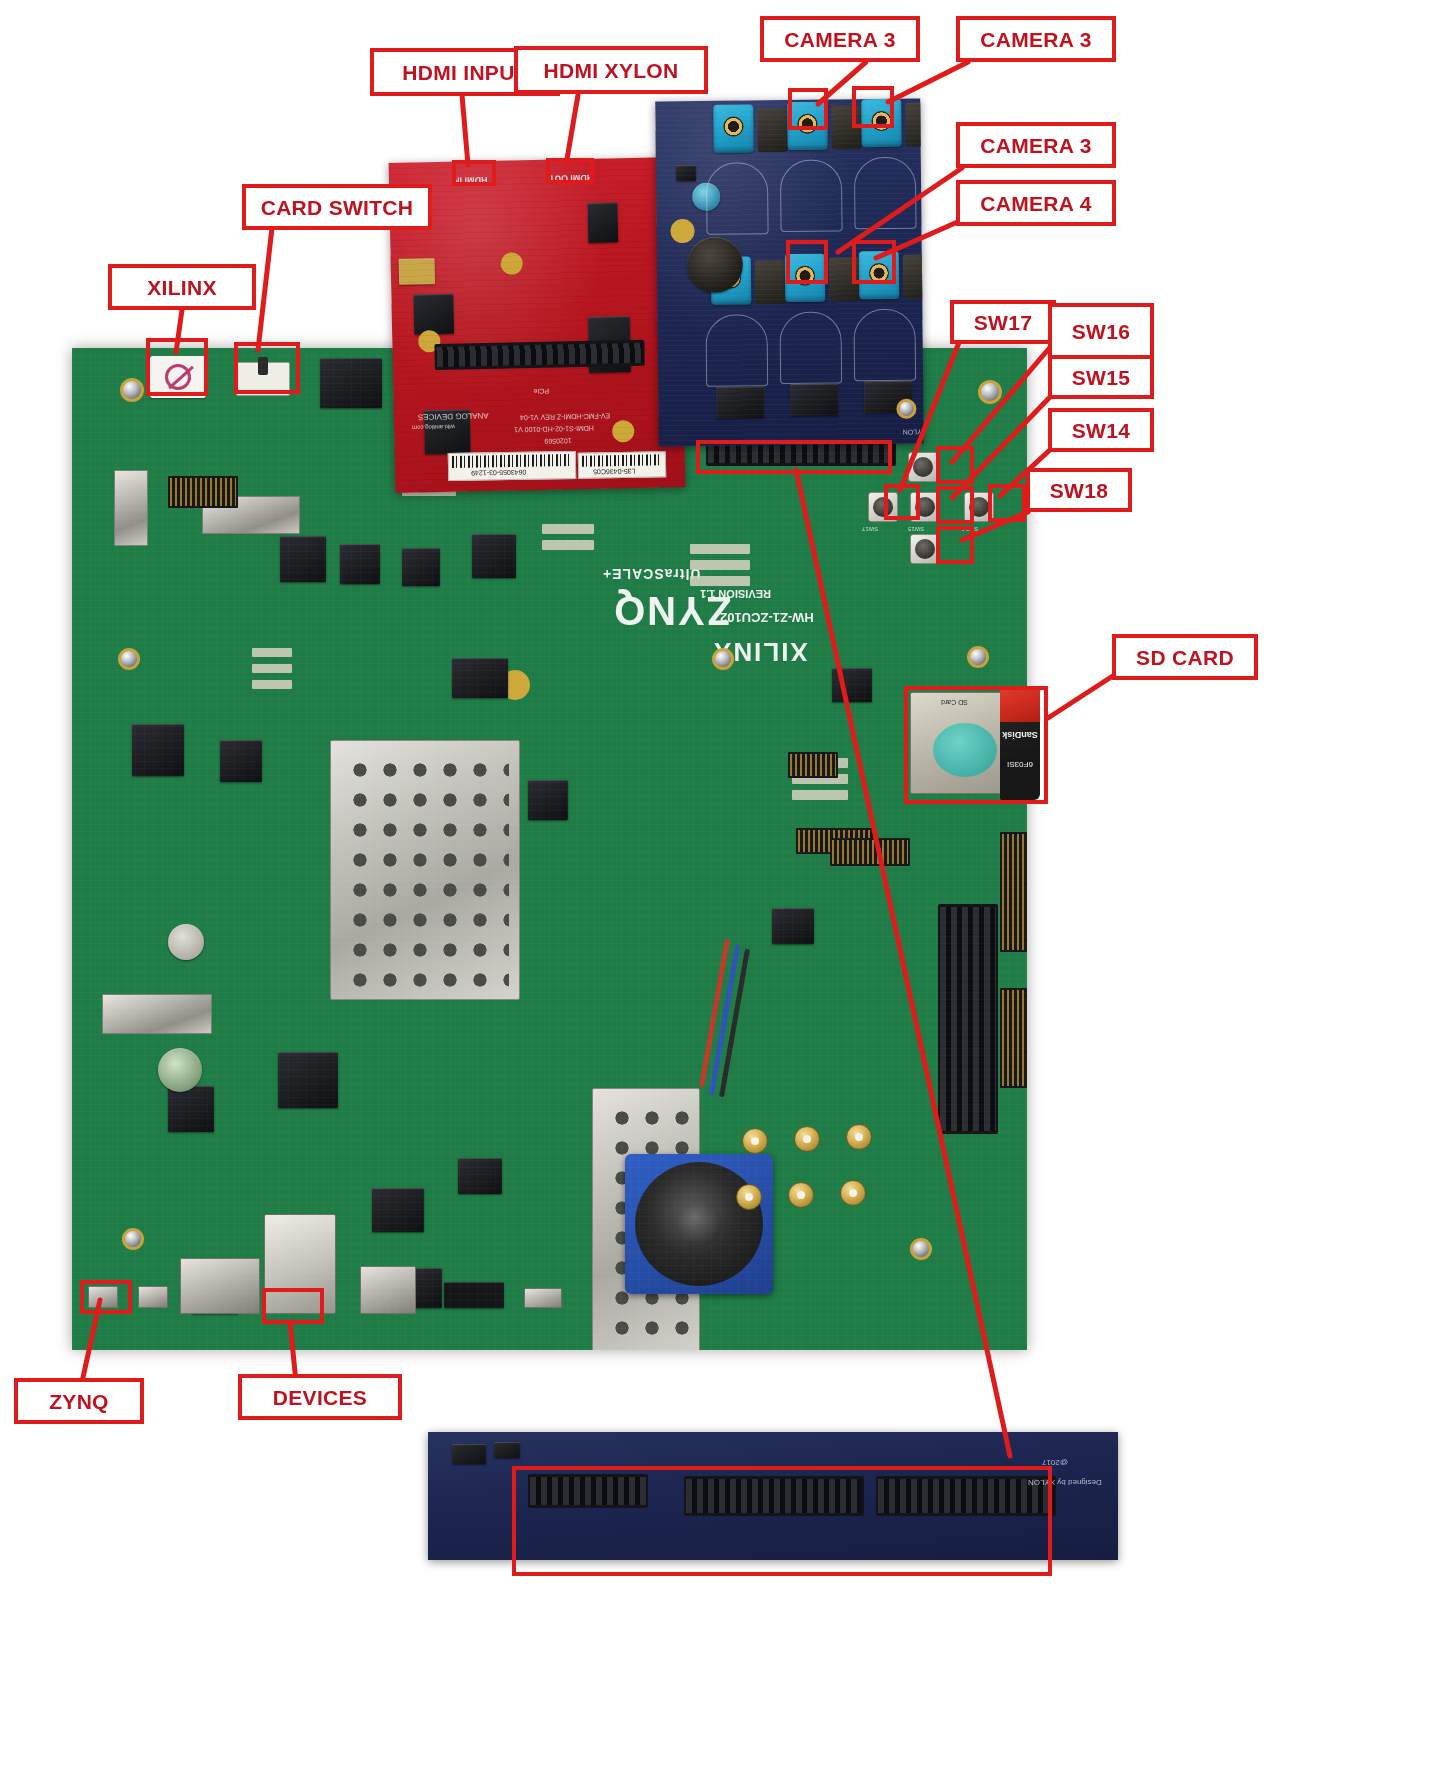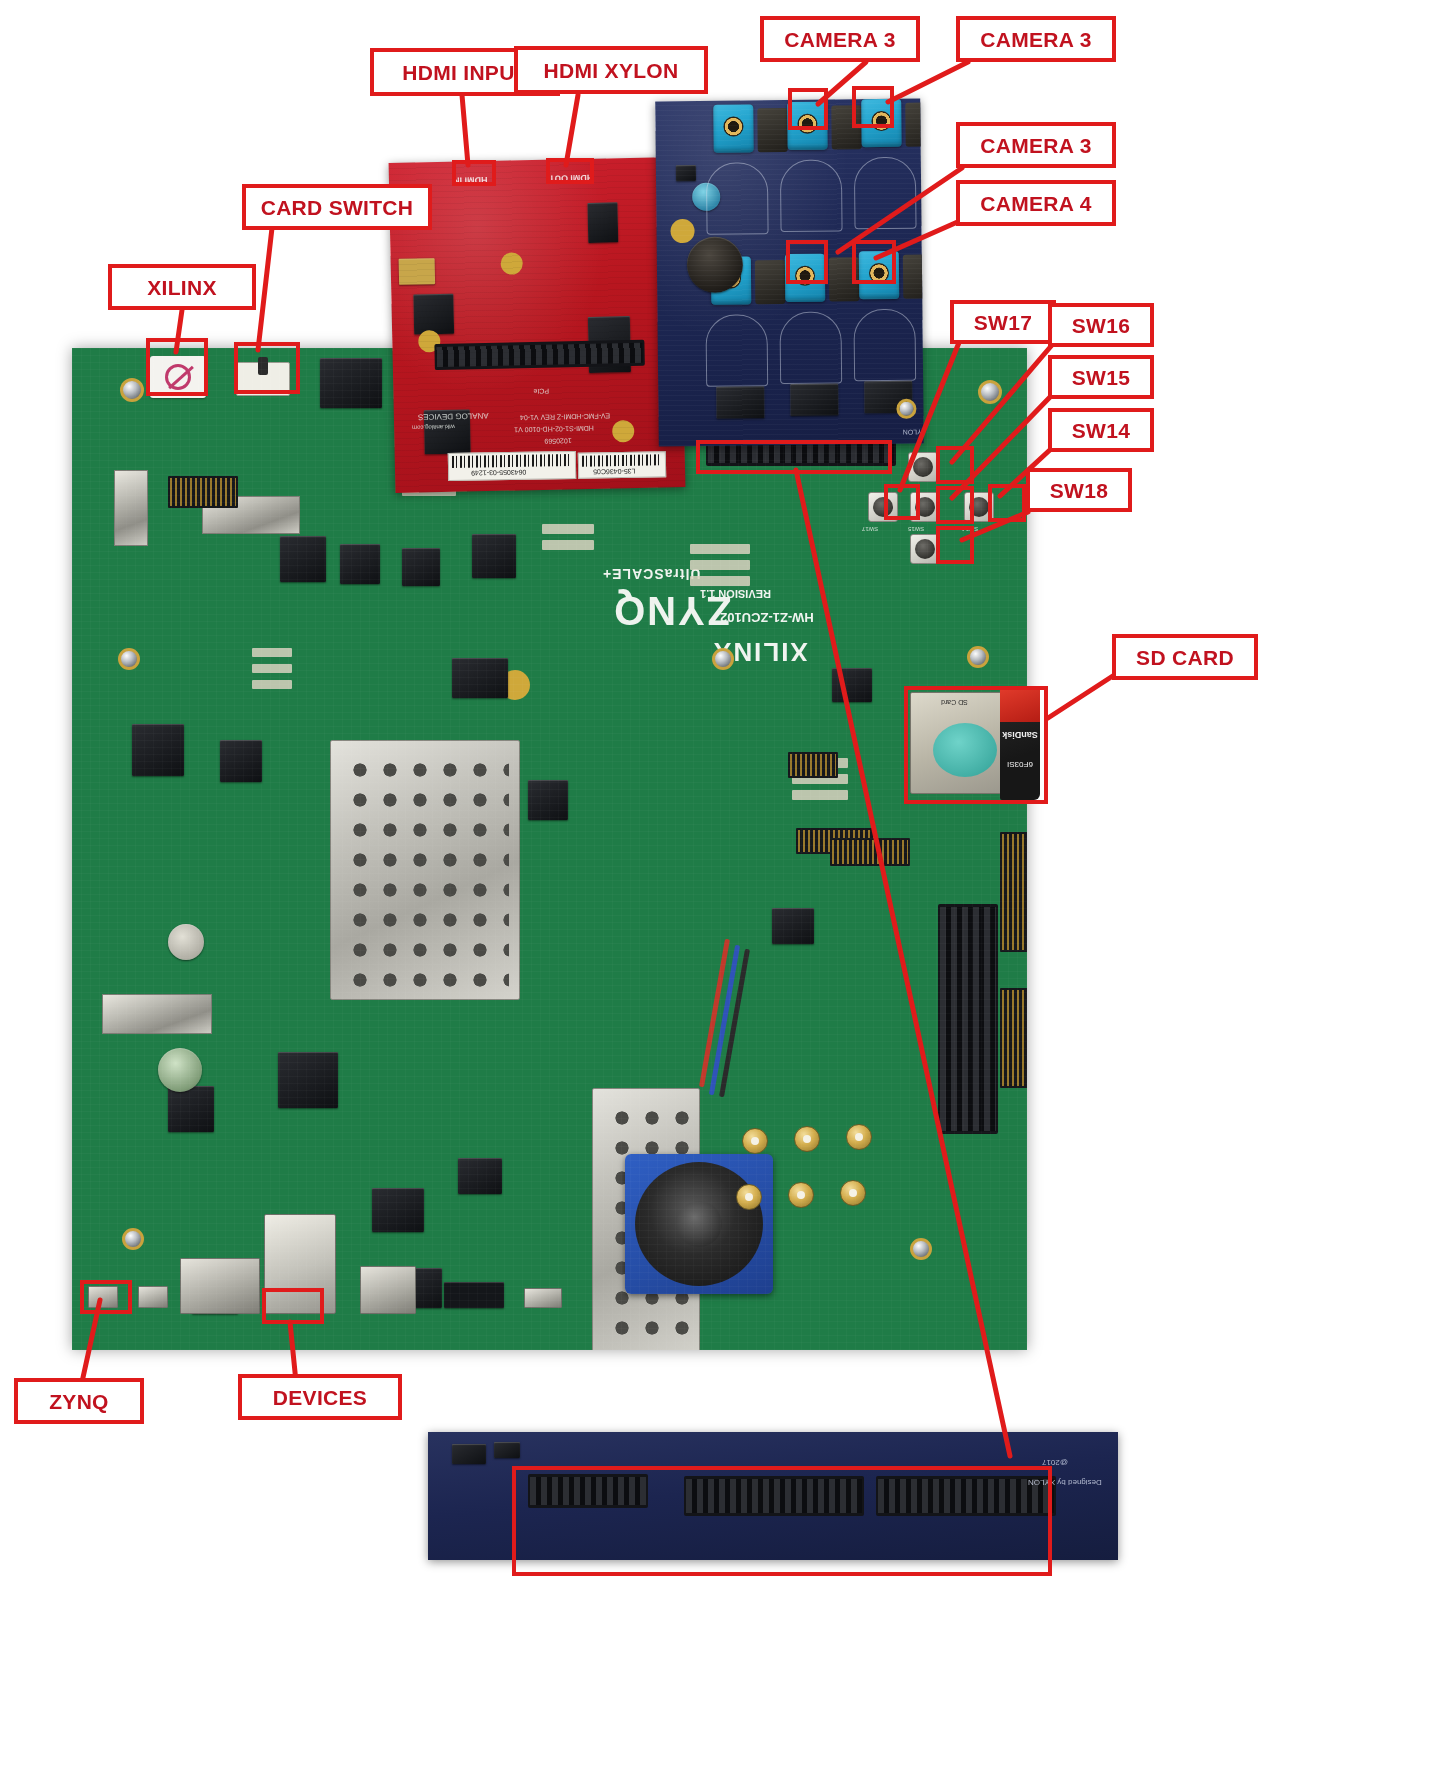--- a/index.html
+++ b/index.html
@@ -484,21 +484,21 @@
     <div class="callout" style="left:956px; top:122px; width:160px; height:46px;">CAMERA 3</div>
 
     <div class="callout" style="left:956px; top:180px; width:160px; height:46px;">CAMERA 4</div>
 
     <div class="callout" style="left:242px; top:184px; width:190px; height:46px;">CARD SWITCH</div>
 
     <div class="callout" style="left:108px; top:264px; width:148px; height:46px;">XILINX</div>
 
     <div class="callout" style="left:950px; top:300px; width:106px; height:44px;">SW17</div>
 
-    <div class="callout" style="left:1048px; top:303px; width:106px; height:44px;">SW16</div>
+    <div class="callout" style="left:1048px; top:303px; width:106px; height:56px;">SW16</div>
 
     <div class="callout" style="left:1048px; top:355px; width:106px; height:44px;">SW15</div>
 
     <div class="callout" style="left:1048px; top:408px; width:106px; height:44px;">SW14</div>
 
     <div class="callout" style="left:1026px; top:468px; width:106px; height:44px;">SW18</div>
 
     <div class="callout" style="left:1112px; top:634px; width:146px; height:46px;">SD CARD</div>
 
     <div class="callout" style="left:14px; top:1378px; width:130px; height:46px;">ZYNQ</div>

